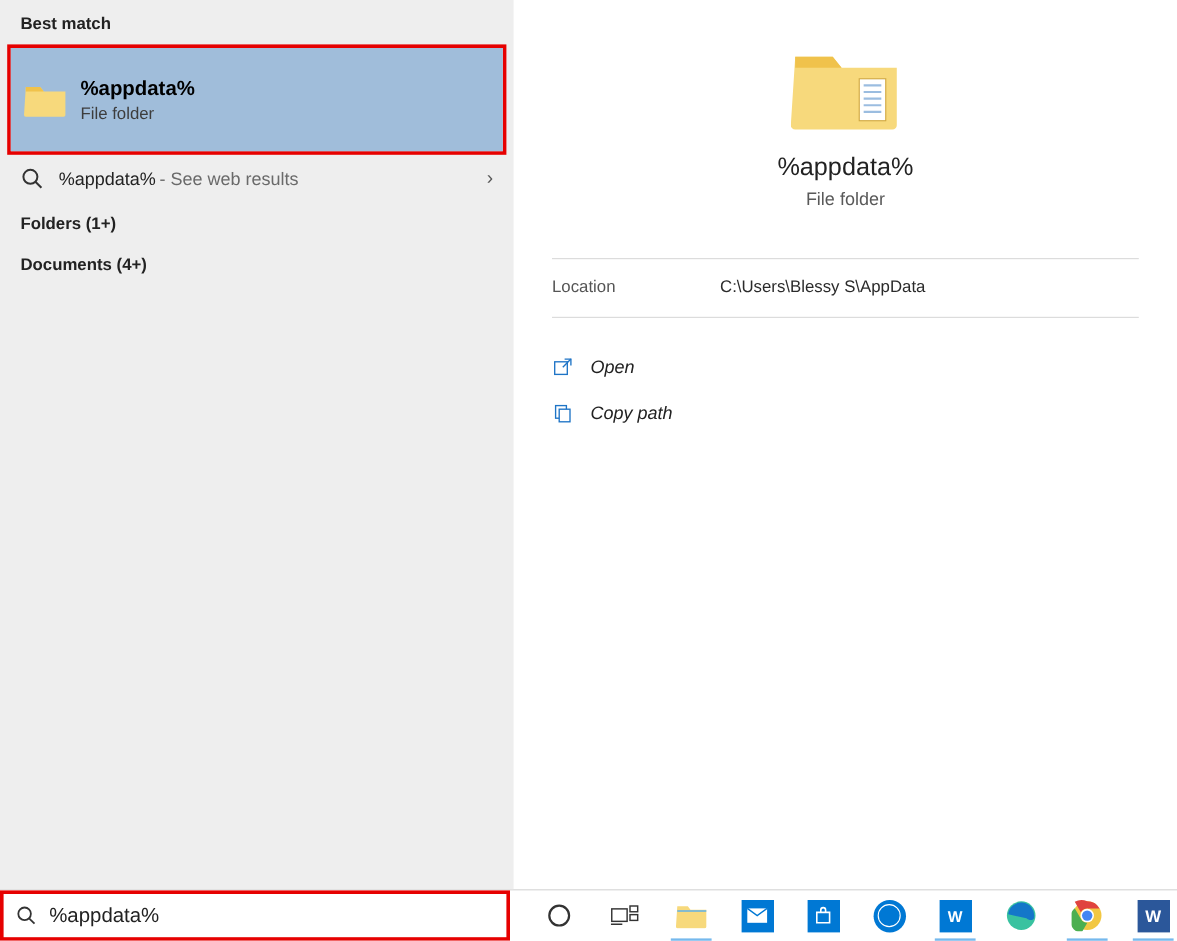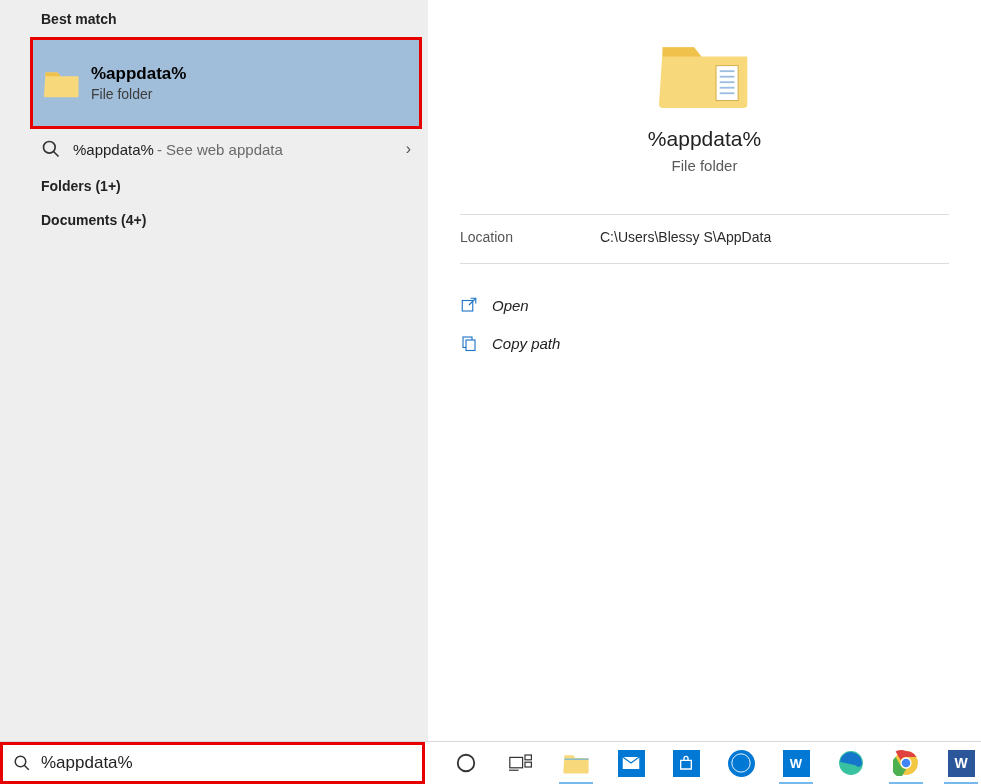--- a/index.html
+++ b/index.html
@@ -1,19 +1,19 @@
 <!DOCTYPE html>
 <html><head>
 <meta charset="utf-8">
 <style>
   * { box-sizing: border-box; margin: 0; padding: 0; }
   html, body { width: 981px; height: 784px; overflow: hidden; font-family: "Segoe UI", sans-serif; }
   body { display: flex; flex-direction: column; background: #ffffff; }
   .main { flex: 1; display: flex; }
-  .left-pane { width: 428px; background: #eeeeee; position: relative; padding-left: 24px; }
+  .left-pane { width: 428px; background: #eeeeee; position: relative; }
   .right-pane { flex: 1; background: #ffffff; }
   .section-header { font-size: 14px; color: #222; padding: 11px 17px 10px 17px; font-weight: 600;}
   .highlight-box { border: 3px solid #e60000; }
   .best-match { margin: 0 6px 0 6px; }
   .result-row { background: #a0bdda; display: flex; align-items: center; padding: 9px 10px 9px 8px; height: 86px;}
   .folder-icon-small { width: 36px; height: 30px; margin: 0 11px 0 3px; }
   .result-title { font-size: 17px; color: #000; font-weight: bold; }
   .result-sub { font-size: 14px; color: #3d3d3d; margin-top: 2px; }
   .search-web-row { display: flex; align-items: center; padding: 10px 17px; cursor: default; }
   .search-web-row .magnifier { width: 20px; height: 20px; margin-right: 12px; }
@@ -65,21 +65,21 @@
       </div>
     </div>
 
 
     <div class="search-web-row">
       <svg class="magnifier" viewBox="0 0 24 24">
         <circle cx="10" cy="10" r="7" fill="none" stroke="#333" stroke-width="2"></circle>
         <line x1="15" y1="15" x2="21" y2="21" stroke="#333" stroke-width="2"></line>
       </svg>
       <span class="label">%appdata%</span>
-      <span class="suffix"> - See web appdata</span>
+      <span class="suffix"> - See web results</span>
       <span class="chevron">›</span>
     </div>
 
     <div class="category">Folders (1+)</div>
     <div class="category">Documents (4+)</div>
   </div>
 
   <div class="right-pane">
     <div class="preview-top">
       <div class="folder-icon-large">

